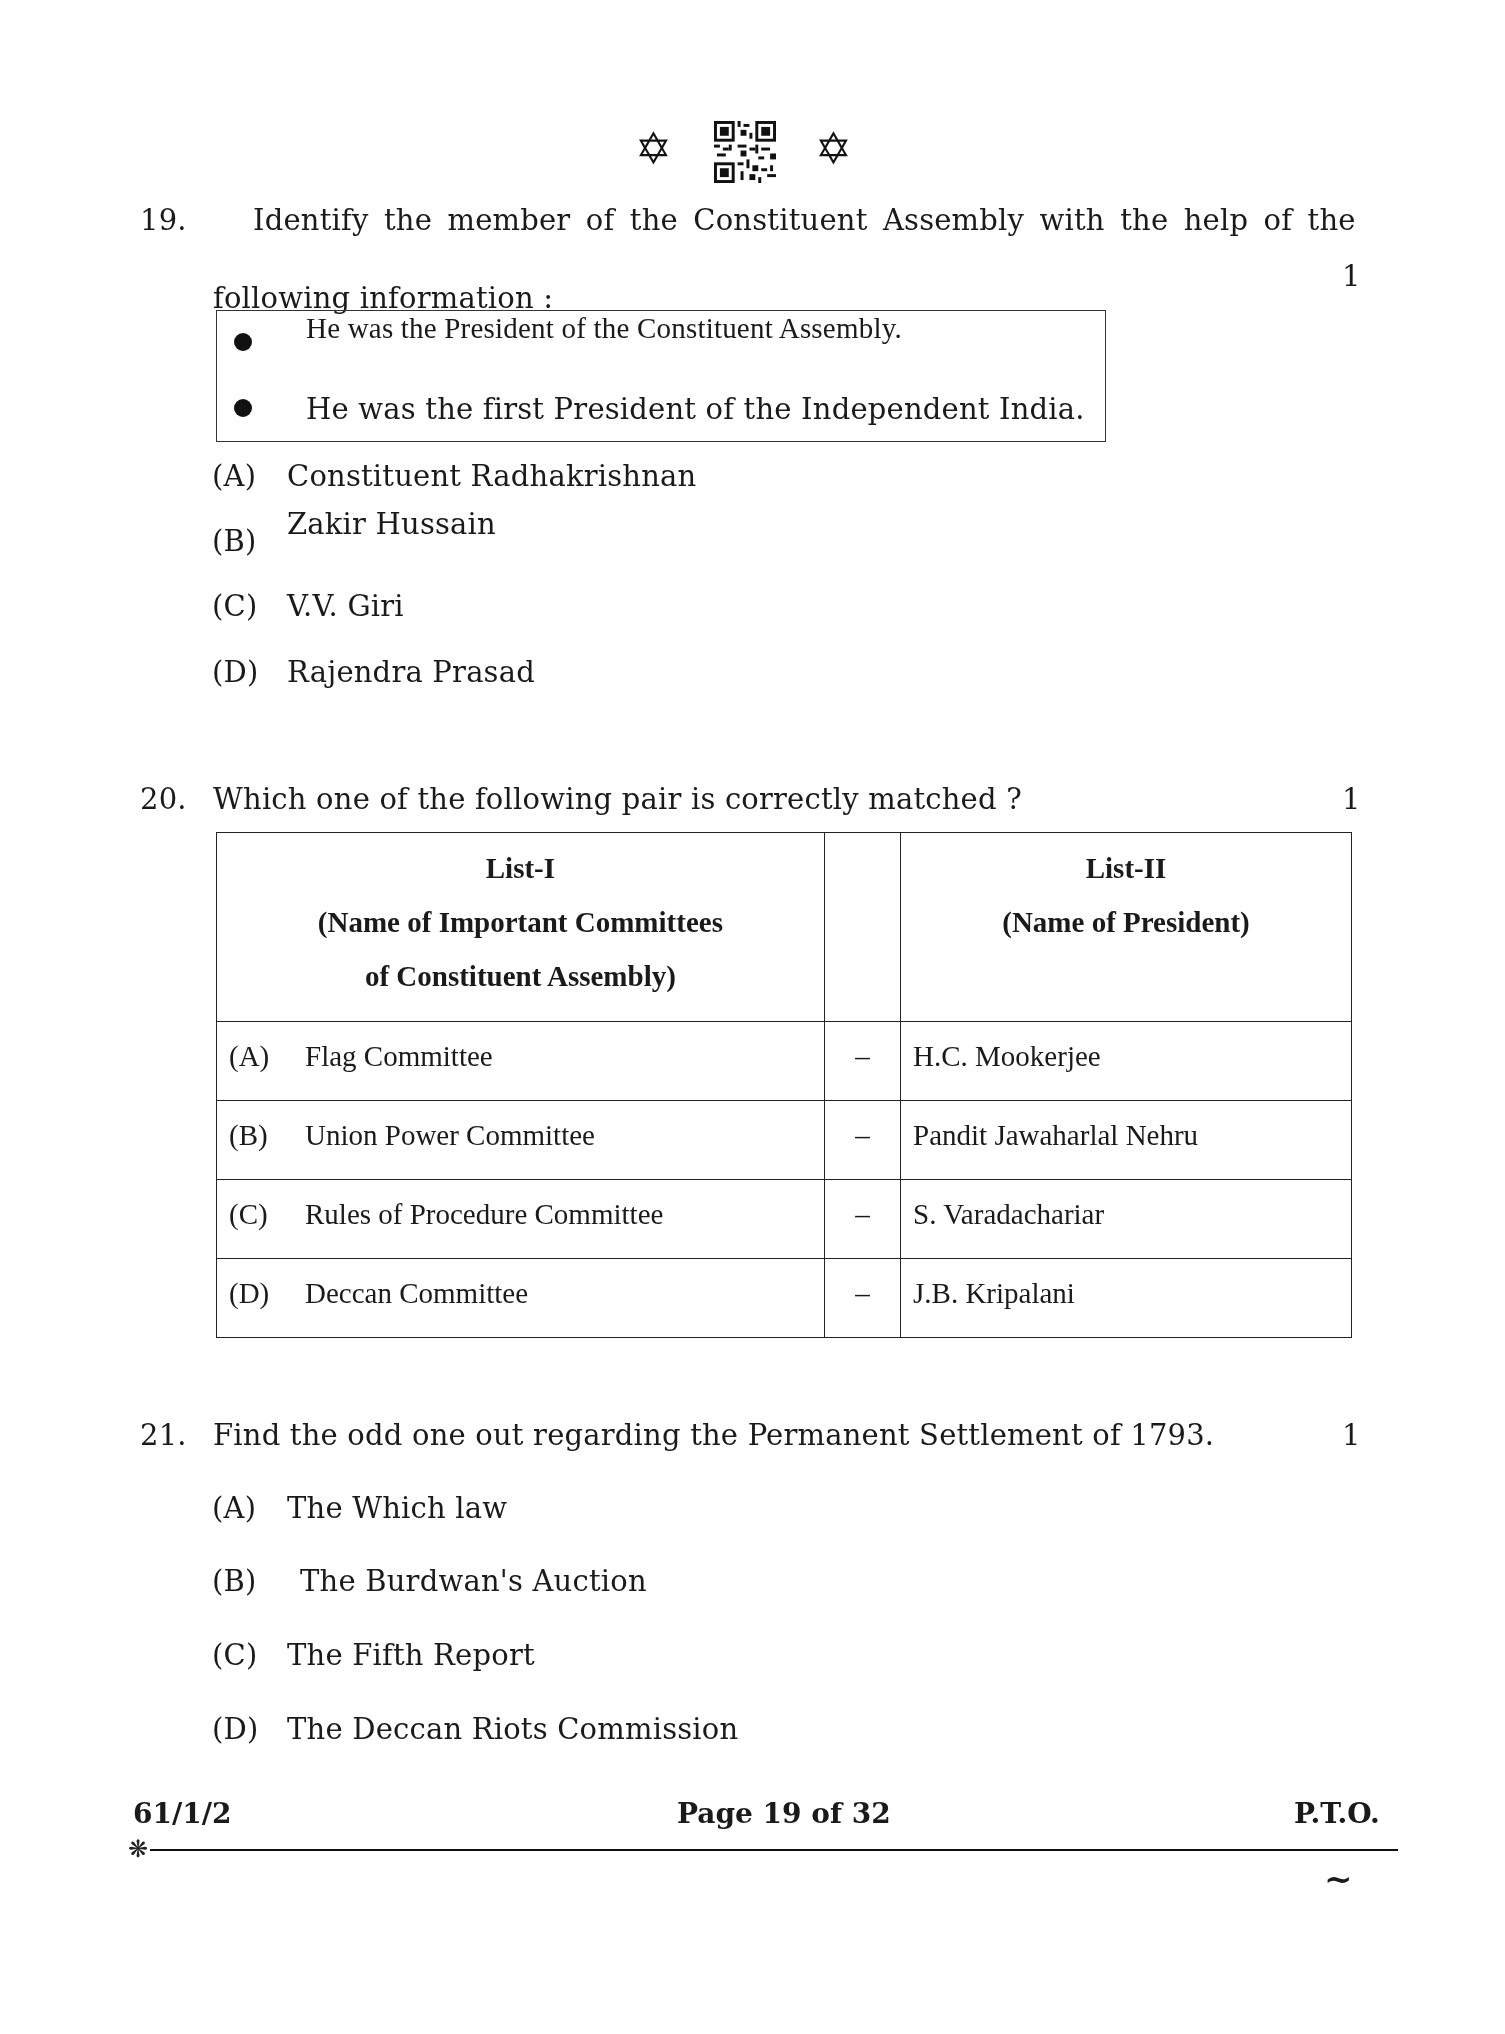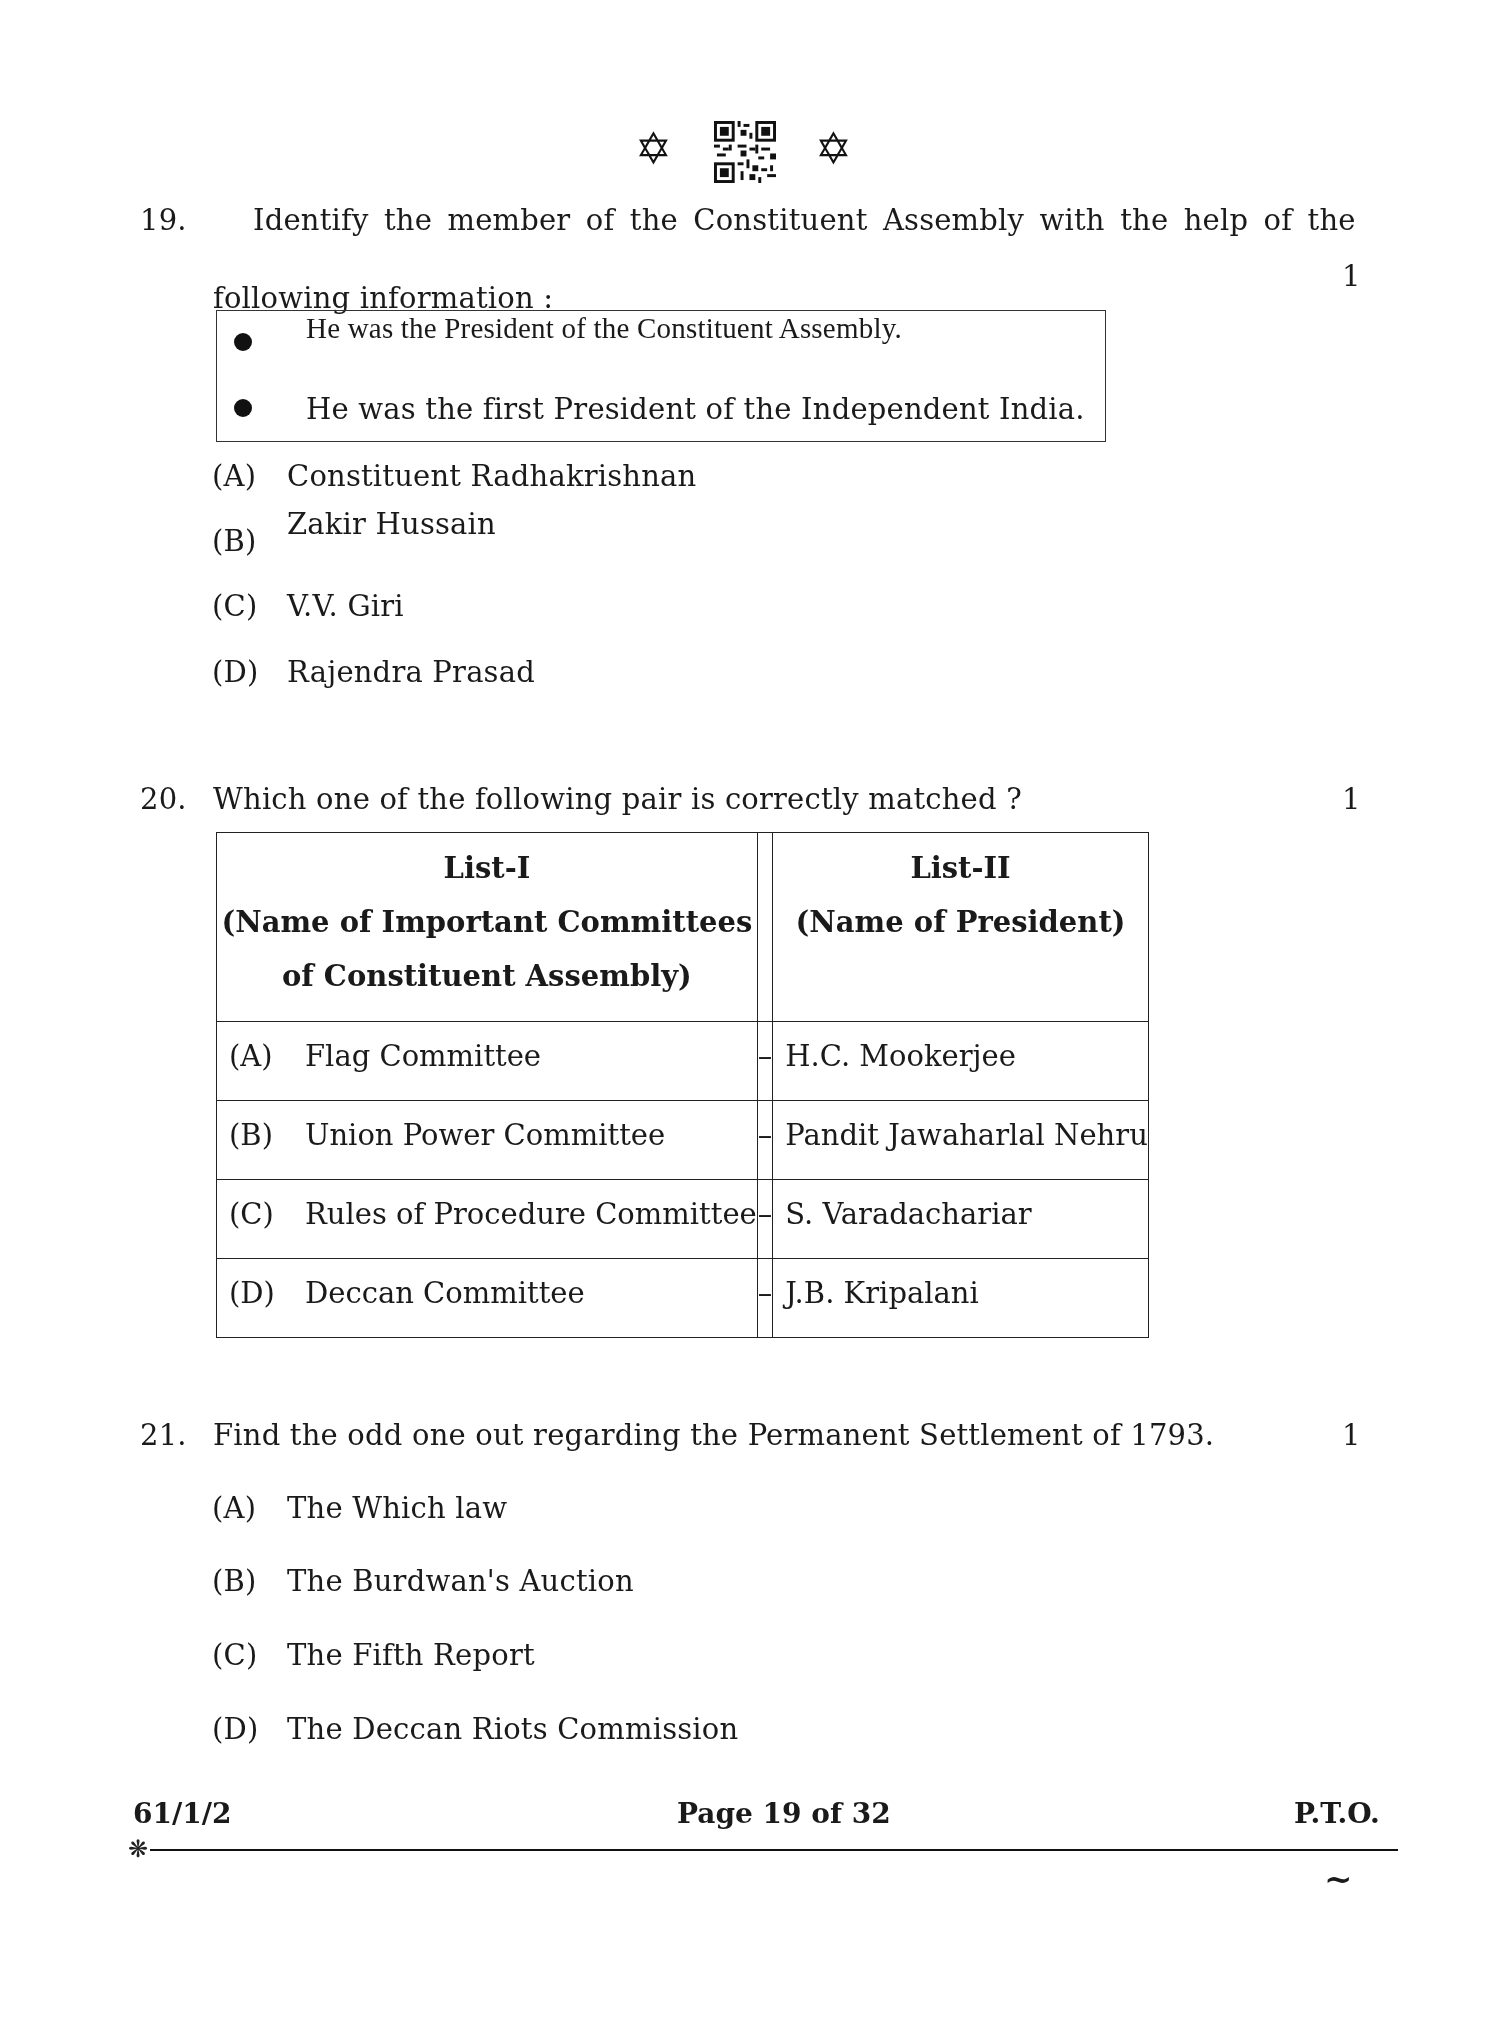--- a/index.html
+++ b/index.html
@@ -26,21 +26,21 @@
   }
   .bullet { width:18px; height:18px; border-radius:50%; background:#111; }
 
   
   .opt-label { left:212px; }
   .opt-text  { left:287px; }
 
   
   table.match {
     position:absolute; left:216px; top:832px;
-    border-collapse:collapse; width:928px;
+    border-collapse:collapse; width:1136px;font-family:Liberation Serif, serif;
   }
   table.match td {
     border:1.6px solid #222; padding:0; vertical-align:top;
     font-size:29px; line-height:36px; white-space:nowrap;
   }
   .col1 { width:557px; }
   .col2 { width:69px; }
   .col3 { width:413px; }
   .hdr-cell { height:188px; text-align:center; font-weight:bold; }
   .hdr-cell .h-line { display:block; height:54px; line-height:54px; }
@@ -191,21 +191,21 @@
 </div>
 
 <div>
   <div class="abs txt qnum" style="top:1417px;">21.</div>
   <div class="abs txt" style="left:213px; top:1417px;">Find the odd one out regarding the Permanent Settlement of 1793.</div>
   <div class="abs txt marks" style="top:1417px;">1</div>
 
   <div class="abs txt opt-label" style="top:1490px;">(A)</div>
   <div class="abs txt opt-text" style="top:1490px;">The Which law</div>
   <div class="abs txt opt-label" style="top:1563px;">(B)</div>
-  <div class="abs txt opt-text" style="top:1563px;">The Burdwan's Auction</div>
+  <div class="abs txt opt-text" style="top:1563px;margin-left:13px;">The Burdwan's Auction</div>
   <div class="abs txt opt-label" style="top:1637px;">(C)</div>
   <div class="abs txt opt-text" style="top:1637px;">The Fifth Report</div>
   <div class="abs txt opt-label" style="top:1711px;">(D)</div>
   <div class="abs txt opt-text" style="top:1711px;">The Deccan Riots Commission</div>
 </div>
 
 <div>
   <div class="abs foot" style="left:133px; top:1797px;">61/1/2</div>
   <div class="abs foot" style="left:677px; top:1797px;">Page 19 of 32</div>
   <div class="abs foot" style="left:1294px; top:1797px;">P.T.O.</div>

